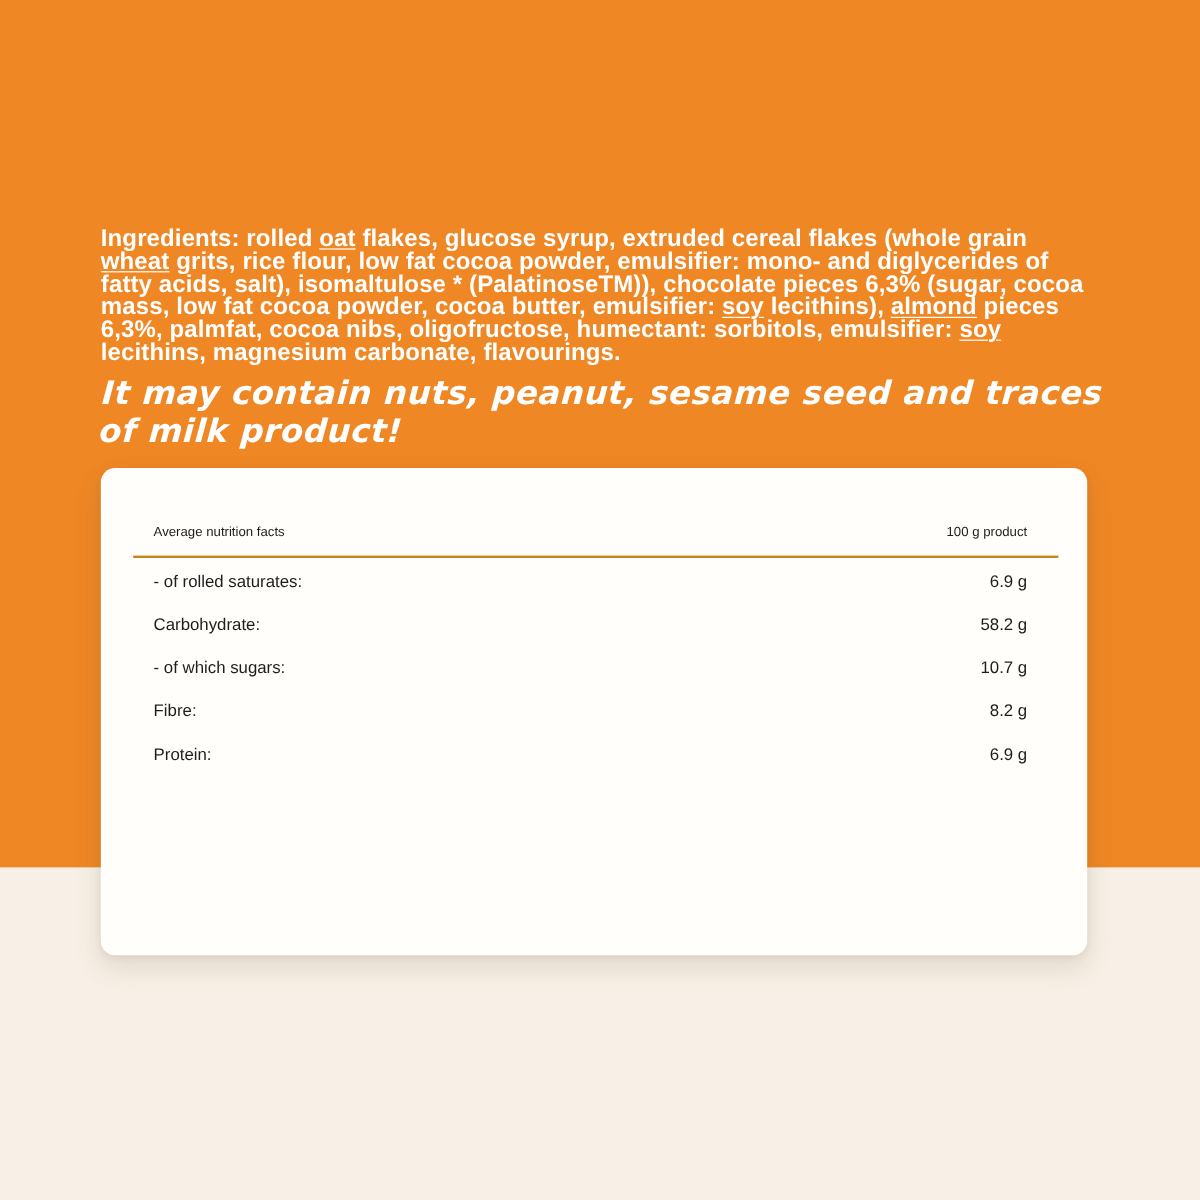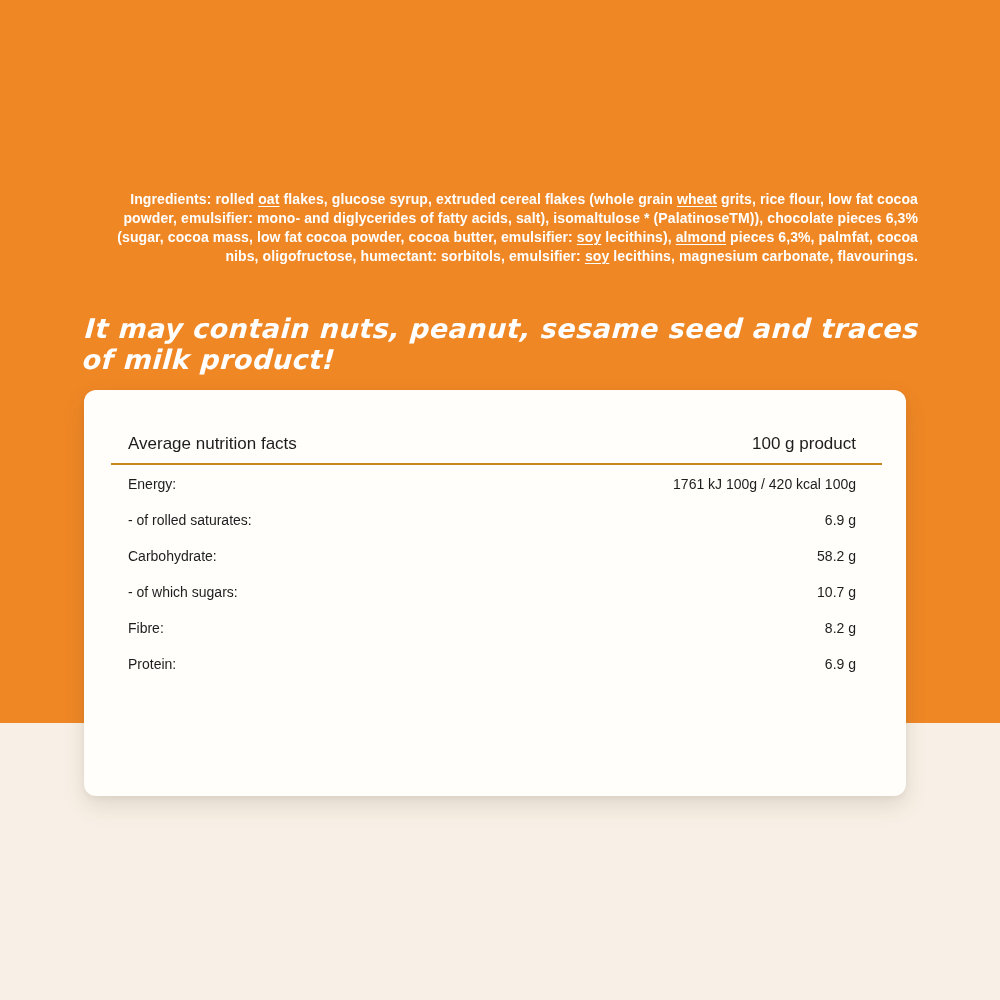--- a/index.html
+++ b/index.html
@@ -22,25 +22,24 @@
     position: absolute;
     left: 0; top: 723px;
     width: 1000px; height: 277px;
     background: var(--cream, #f8f0e6);
   }
   .ingredients {
     position: absolute;
     left: 84px; top: 190px;
     width: 834px;
     color: #ffffff;
-    font-size: 14px;
+    font-size: 20px;
     line-height: 19px;
     font-weight: 700;
     letter-spacing: 0.1px;
-    text-align: right;
   }
   .ingredients u { text-underline-offset: 2px; text-decoration-thickness: 1px; }
   .allergen {
     position: absolute;
     left: 84px; top: 313px;
     width: 850px;
     color: #ffffff;
     font-family: "DejaVu Sans", sans-serif;
     font-style: italic;
     font-weight: 700;
@@ -59,21 +58,21 @@
   }
   .nutri-table {
     margin: 0 24px 0 27px; 
   }
   .nutri-header {
     display: flex;
     justify-content: space-between;
     align-items: center;
     margin-top: 44px;
     padding: 0 26px 0 17px;
-    font-size: 17px;
+    font-size: 11px;
     line-height: 20px;
     color: #1d1d1d;
   }
   .divider {
     margin-top: 9px;
     height: 2px;
     background: var(--gold, #c8861d);
   }
   .nutri-rows { margin-top: 1px; }
   .nutri-row {
@@ -100,24 +99,20 @@
 
 <div class="nutrition-card">
   <div class="nutri-table">
     <div class="nutri-header">
       <span class="row-label">Average nutrition facts</span>
       <span class="row-value">100 g product</span>
     </div>
     <div class="divider"></div>
     <div class="nutri-rows">
         <div class="nutri-row">
-          <span class="row-label">Energy:</span>
-          <span class="row-value">1761 kJ 100g / 420 kcal 100g</span>
-        </div>
-        <div class="nutri-row">
           <span class="row-label">- of rolled saturates:</span>
           <span class="row-value">6.9 g</span>
         </div>
         <div class="nutri-row">
           <span class="row-label">Carbohydrate:</span>
           <span class="row-value">58.2 g</span>
         </div>
         <div class="nutri-row">
           <span class="row-label">- of which sugars:</span>
           <span class="row-value">10.7 g</span>

